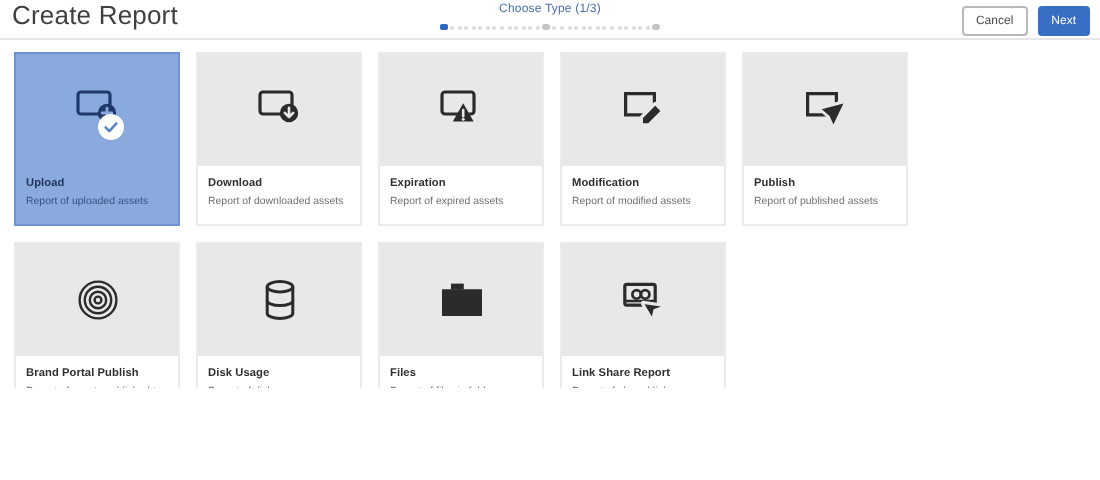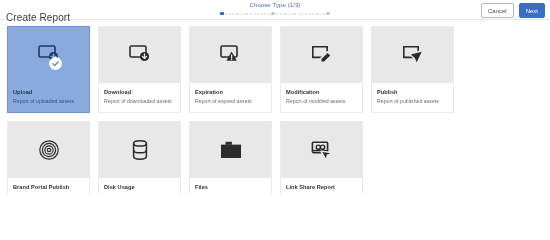--- a/index.html
+++ b/index.html
@@ -21,22 +21,22 @@
     position: relative;
     height: 19px;
     border-bottom: 1px solid #e6e6e6;
     background: #ffffff;
     display: flex;
     align-items: center;
   }
   .header-title {
     position: absolute;
     left: 6px;
-    top: 12px;
-    font-size: 10px;
+    top: 0;
+    font-size: 13px;
     color: #3f3f3f;
     letter-spacing: .1px;
     white-space: nowrap;
   }
 
   
   .stepper {
     position: absolute;
     left: 50%;
     transform: translateX(-50%);

